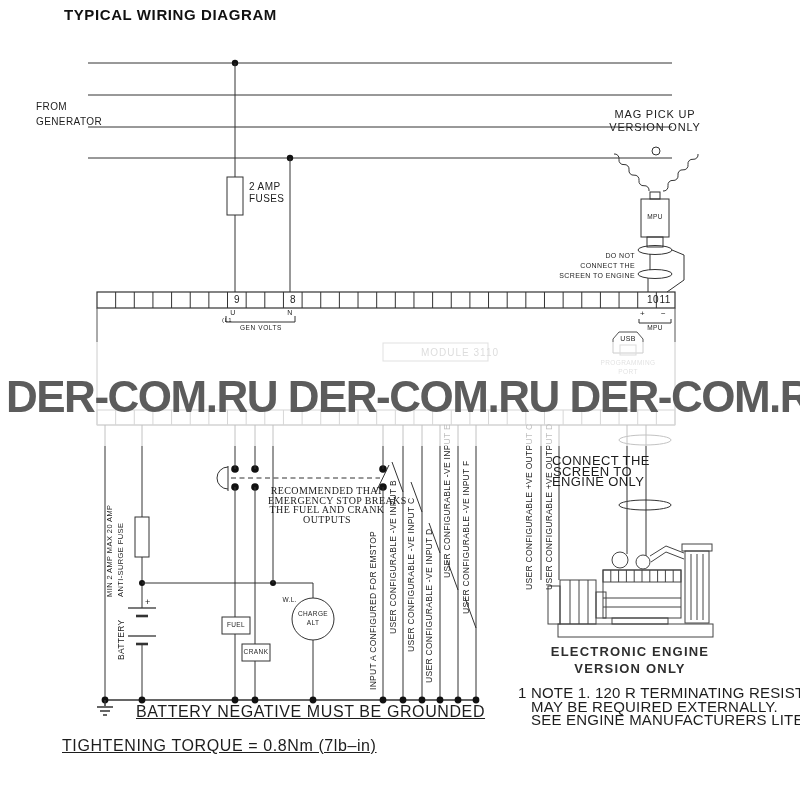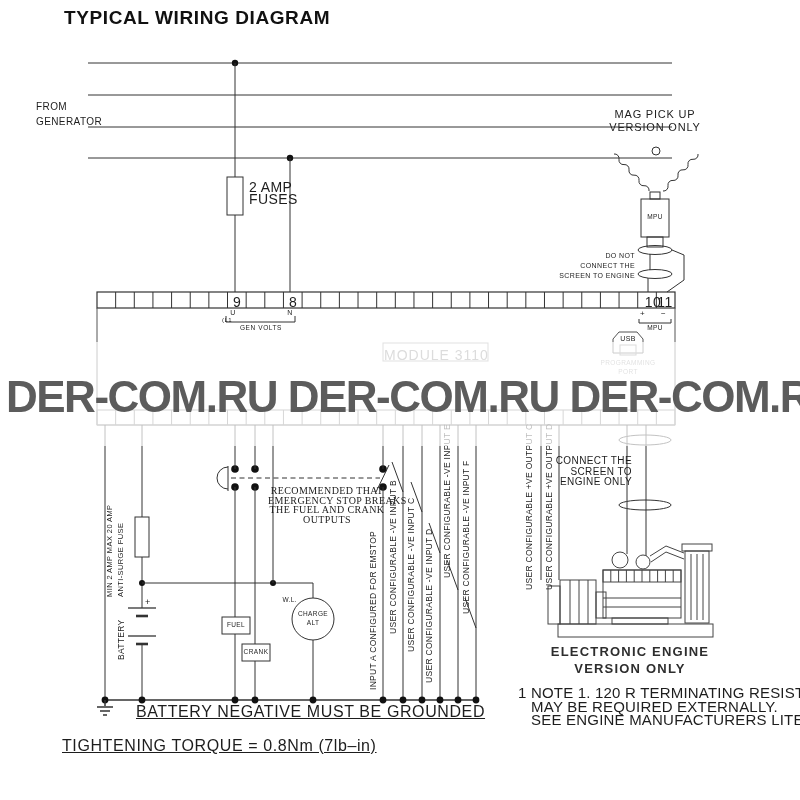--- a/index.html
+++ b/index.html
@@ -1,28 +1,28 @@
 <!DOCTYPE html>
 <html><head>
 <meta charset="utf-8">
 <style>
   html,body{margin:0;padding:0;background:#fff;}
   #page{position:relative;width:800px;height:800px;background:#fff;overflow:hidden;
         font-family:"Liberation Sans", sans-serif;}
   svg{position:absolute;left:0;top:0;}
   .t{position:absolute;color:#1d1d1d;white-space:pre;font-family:"Liberation Sans",sans-serif;
-     font-size:14px;line-height:1.25;letter-spacing:.4px;}
+     font-size:10px;line-height:1.25;letter-spacing:.4px;}
   .c{text-align:center;}
   .r{text-align:right;}
   .rot{transform:rotate(-90deg);transform-origin:0 0;}
-  .title{font-size:19px;font-weight:bold;letter-spacing:.6px;color:#111;}
+  .title{font-size:15px;font-weight:bold;letter-spacing:.6px;color:#111;}
   .sm{font-size:7px;}
   .xs{font-size:6.5px;}
   .mag{font-size:11px;letter-spacing:.8px;line-height:13px;}
-  .faint{color:#8a8a8a;}
+  .faint{color:#8a8a8a;padding-left:24px;}
   .vfaint{color:#9a9a9a;}
   .cap{font-size:13px;letter-spacing:1.2px;line-height:17px;color:#2e2e2e;}
   .foot{font-size:16px;letter-spacing:.6px;text-decoration:underline;}
   .note{font-size:15px;line-height:13.5px;letter-spacing:.2px;}
   .vlabel{font-size:8.5px;letter-spacing:.3px;}
   #fadeband{position:absolute;left:0;top:342px;width:800px;height:104px;
             background:rgba(255,255,255,.7);}
   #watermark{position:absolute;left:6px;top:372px;font-size:44px;font-weight:600;
              letter-spacing:-1.5px;white-space:nowrap;color:rgba(70,70,70,.88);
              font-family:"Liberation Sans",sans-serif;}
@@ -339,21 +339,21 @@
   <div class="t rot vlabel" style="left:368px;top:690px;width:190px;">INPUT A CONFIGURED FOR EMSTOP</div>
   <div class="t rot vlabel" style="left:388px;top:634px;width:168px;">USER CONFIGURABLE -VE INPUT B</div>
   <div class="t rot vlabel" style="left:406px;top:652px;width:164px;">USER CONFIGURABLE -VE INPUT C</div>
   <div class="t rot vlabel" style="left:424px;top:683px;width:150px;">USER CONFIGURABLE -VE INPUT D</div>
   <div class="t rot vlabel" style="left:442px;top:578px;width:135px;">USER CONFIGURABLE -VE INPUT E</div>
   <div class="t rot vlabel" style="left:461px;top:614px;width:147px;">USER CONFIGURABLE -VE INPUT F</div>
 
   <div class="t rot vlabel" style="left:524px;top:590px;width:172px;">USER CONFIGURABLE +VE OUTPUT C</div>
   <div class="t rot vlabel" style="left:544px;top:590px;width:172px;">USER CONFIGURABLE +VE OUTPUT D</div>
 
-  <div class="t r" style="left:552px;top:456px;width:80px;font-size:10px;line-height:10.5px;">CONNECT THE
+  <div class="t r" style="left:552px;top:456px;width:80px;font-size:13px;line-height:10.5px;">CONNECT THE
 SCREEN TO
 ENGINE ONLY</div>
 
   <div class="t cap c" style="left:540px;top:643px;width:180px;font-weight:bold;">ELECTRONIC ENGINE
 VERSION ONLY</div>
   <div class="t note" style="left:518px;top:686px;">1 NOTE 1. 120 R TERMINATING RESISTOR
    MAY BE REQUIRED EXTERNALLY.
    SEE ENGINE MANUFACTURERS LITERATURE</div>
 
   <div class="t foot" style="left:136px;top:702px;">BATTERY NEGATIVE MUST BE GROUNDED</div>

